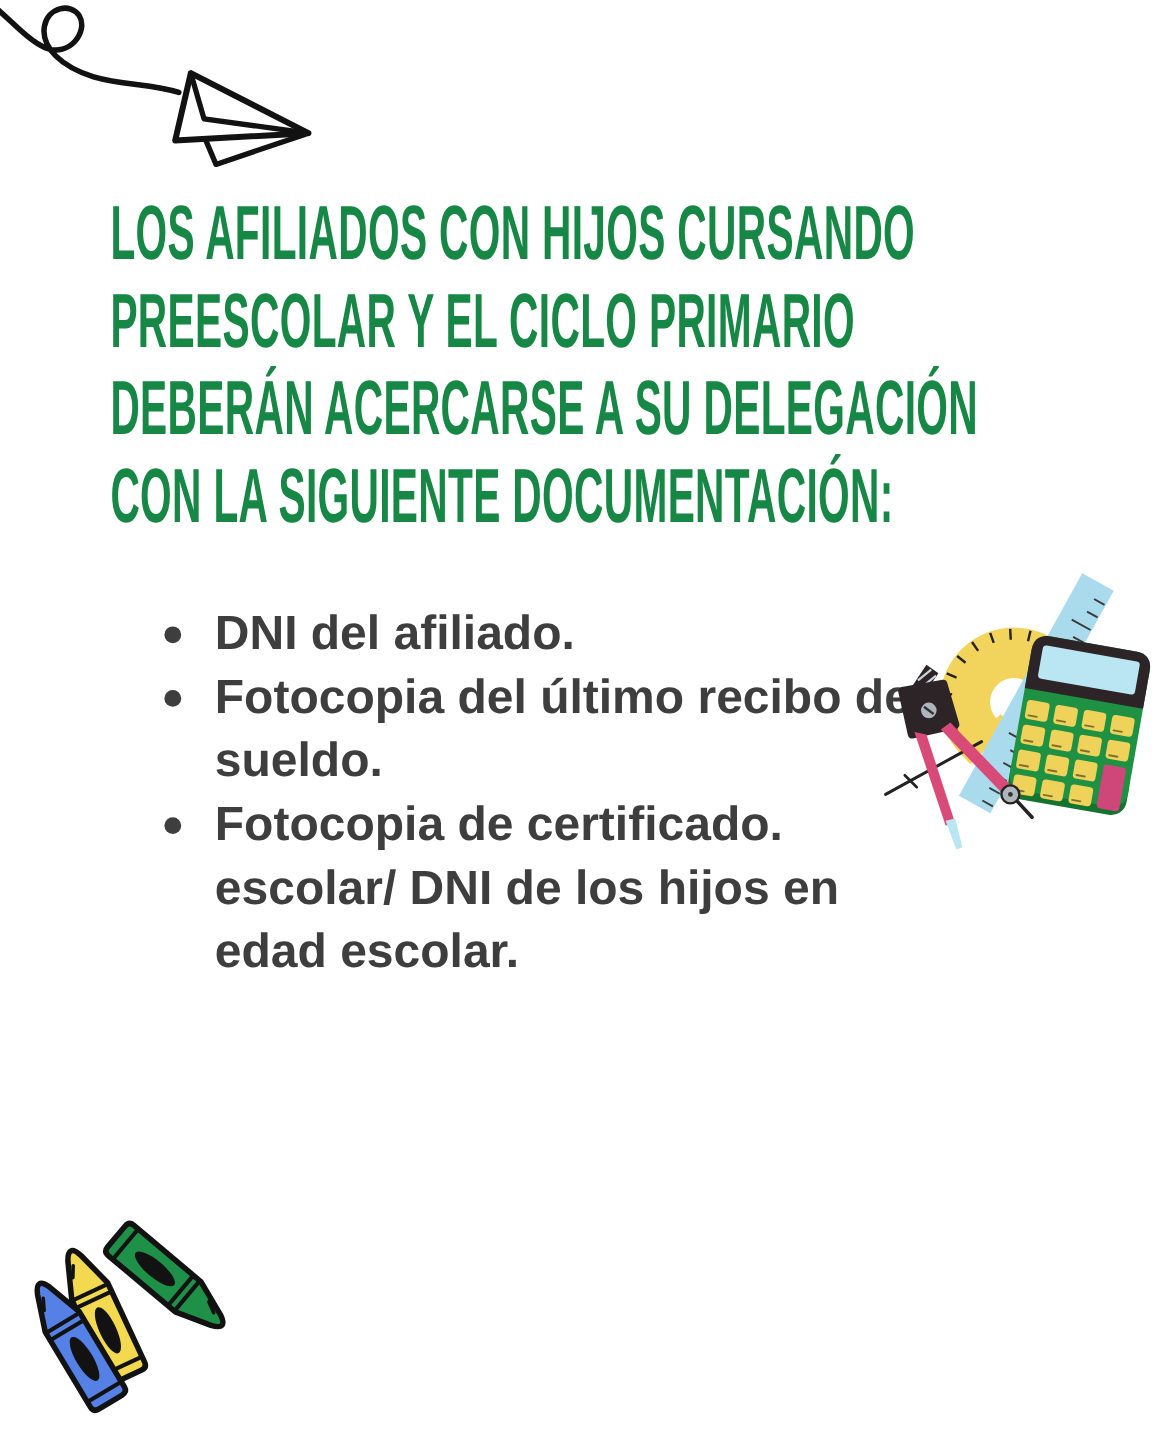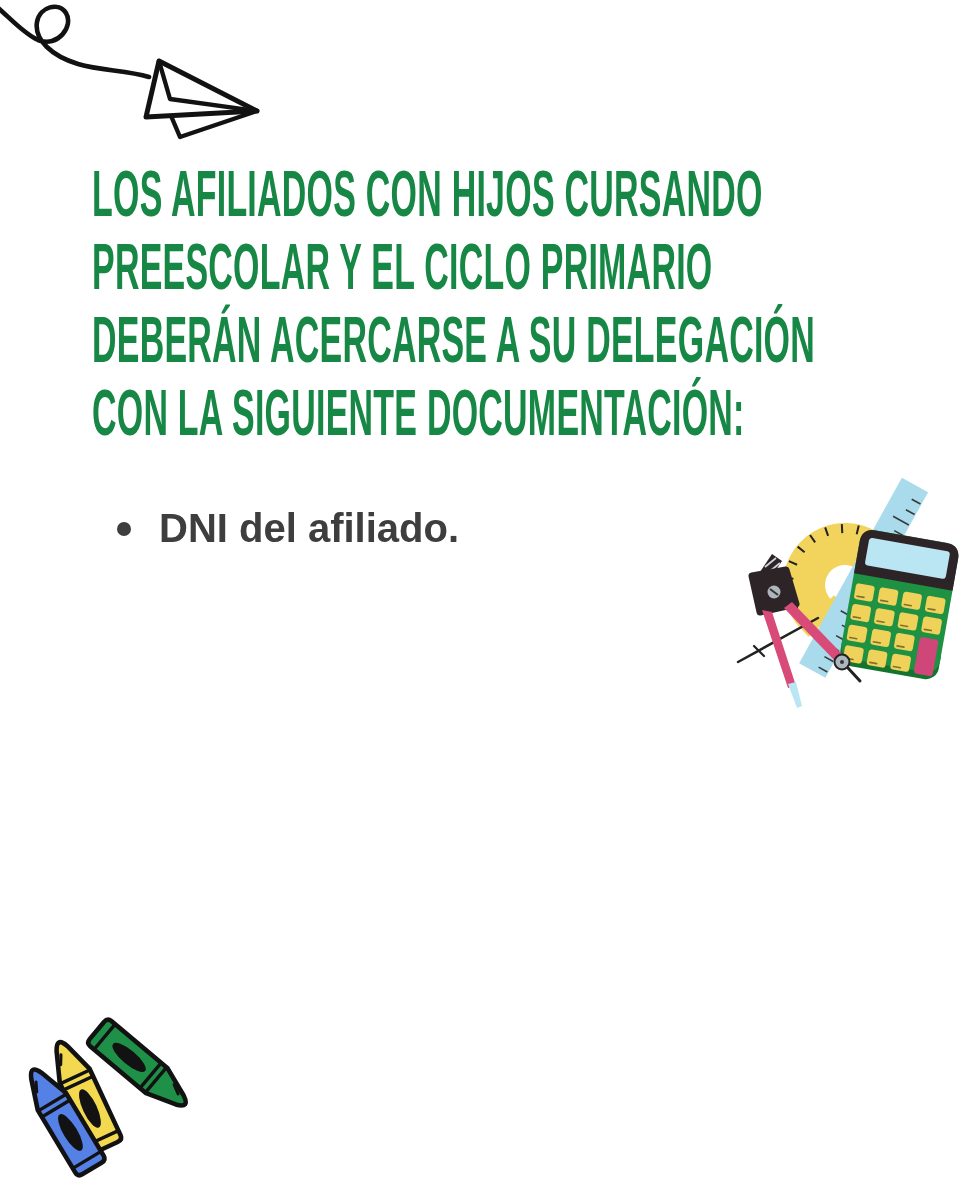--- a/index.html
+++ b/index.html
@@ -10,21 +10,21 @@
   }
   
   .heading{position:absolute;left:92px;top:158px;}
   .hline{
     font-weight:700;font-size:64px;line-height:73px;white-space:nowrap;
     color:var(--heading-green,#178745);
     transform:scaleX(0.53);transform-origin:0 50%;
     letter-spacing:0.5px;
   }
   
-  .reqs{position:absolute;left:84px;top:502px;width:672px;margin:0;padding:0;list-style:none;}
+  .reqs{position:absolute;left:104px;top:502px;width:672px;margin:0;padding:0;list-style:none;}
   .reqs li{
     position:relative;padding-left:75px;margin:0;
     font-size:40px;font-weight:700;line-height:53px;
     color:var(--body-text,#3e3e3e);
   }
   .reqs li::before{
     content:"";position:absolute;left:33px;top:20px;width:14px;height:14px;
     border-radius:50%;background:var(--body-text,#3e3e3e);
   }
   
@@ -49,20 +49,22 @@
 
   <div class="heading">
     <div class="hline">LOS AFILIADOS CON HIJOS CURSANDO</div>
     <div class="hline">PREESCOLAR Y EL CICLO PRIMARIO</div>
     <div class="hline">DEBERÁN ACERCARSE A SU DELEGACIÓN</div>
     <div class="hline">CON LA SIGUIENTE DOCUMENTACIÓN:</div>
   </div>
 
   <ul class="reqs">
     <li><span>DNI del afiliado.</span></li>
+    <li><span>Fotocopia del último recibo de sueldo.</span></li>
+    <li><span>Fotocopia de certificado. escolar/ DNI de los hijos en edad escolar.</span></li>
   </ul>
 
   <svg class="mathkit-svg" viewBox="0 0 250 280" aria-hidden="true">
     <defs>
       <g id="calckey">
         <rect width="19" height="16" rx="3" style="fill:var(--illustration-key-yellow,#eed25a)"></rect>
         <path d="M3 13 h7" stroke="rgba(40,30,10,0.55)" stroke-width="1.6" stroke-linecap="round" fill="none"></path>
       </g>
     </defs>
 

